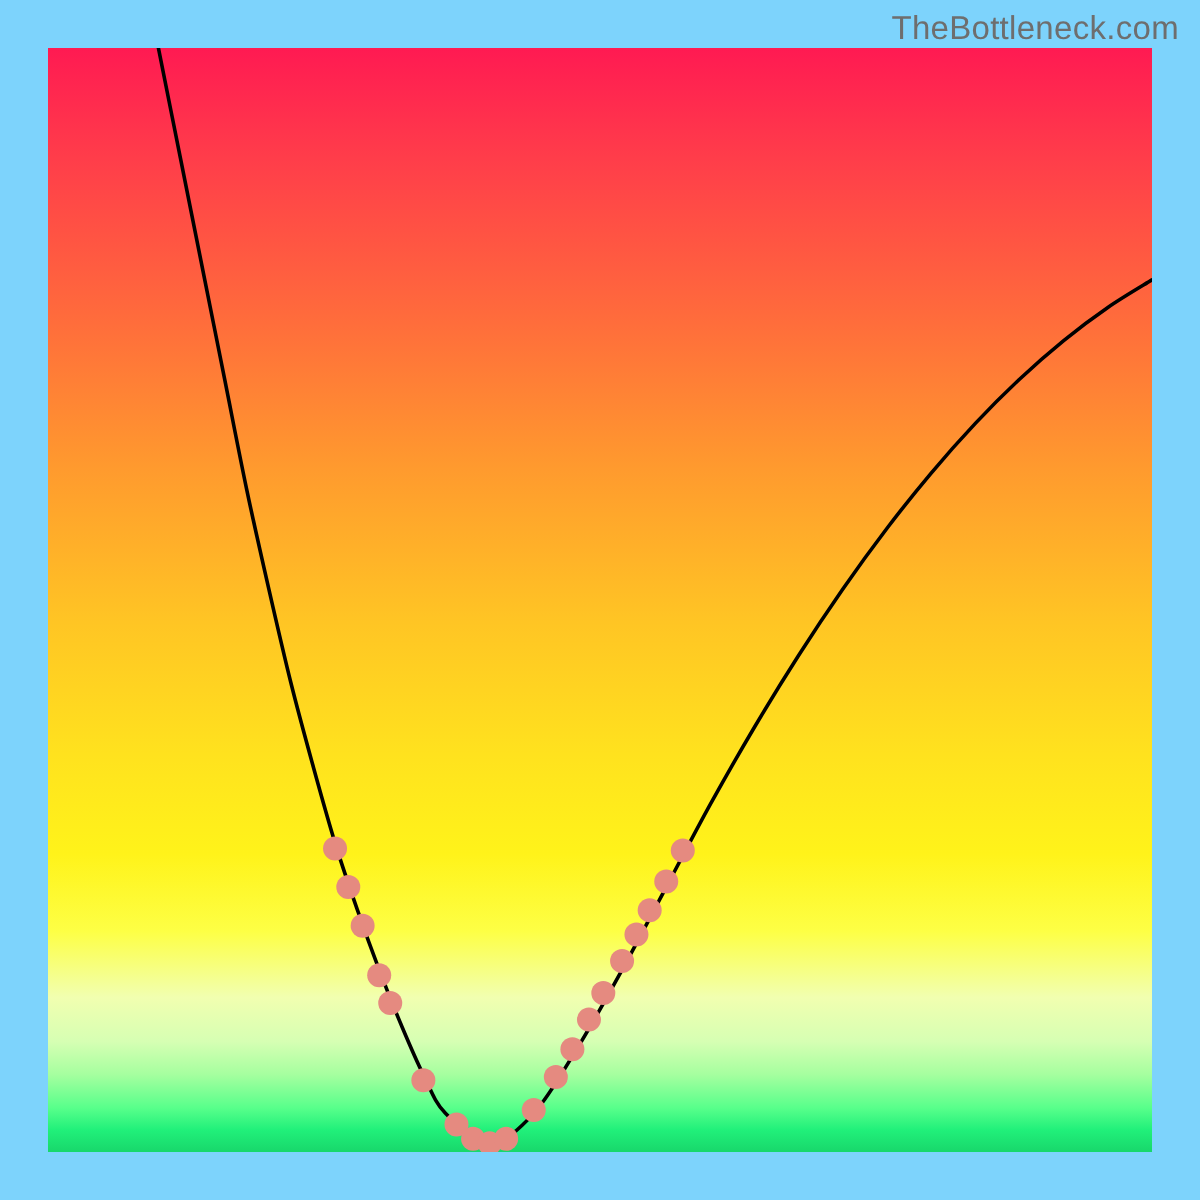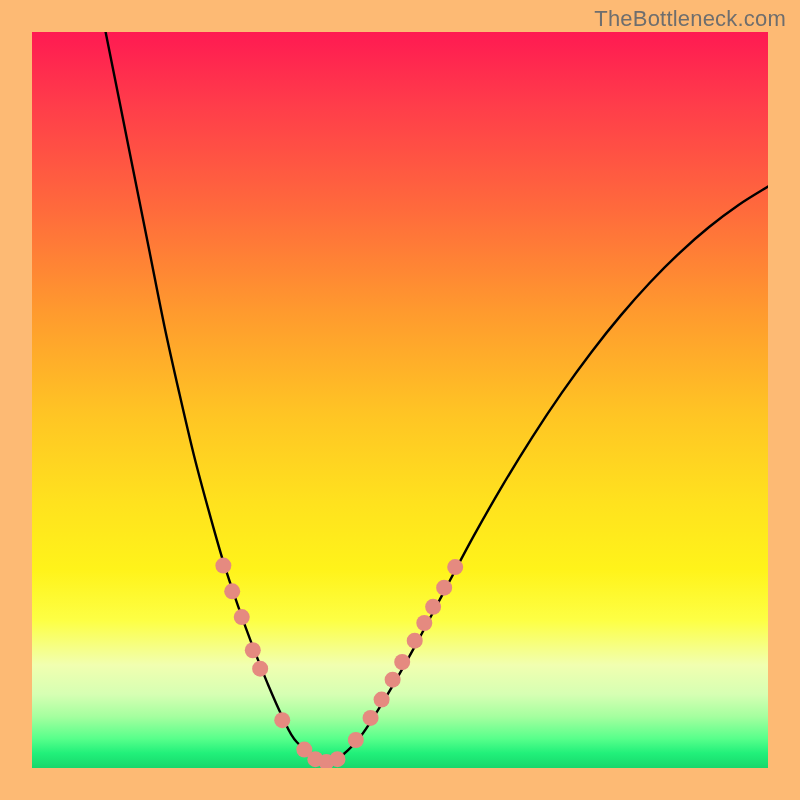--- a/index.html
+++ b/index.html
@@ -10,21 +10,21 @@
     background: #000;
     overflow: hidden;
     font-family: Arial, Helvetica, sans-serif;
   }
   .frame {
     position: absolute;
     top: 0;
     left: 0;
     width: 800px;
     height: 800px;
-    background: #fdba74;
+    background: #7dd3fc;
     text-align: center;
   }
   .plot-area {
     position: absolute;
     top: 32px;
     left: 32px;
     width: 736px;
     height: 736px;
     overflow: hidden;
   }

